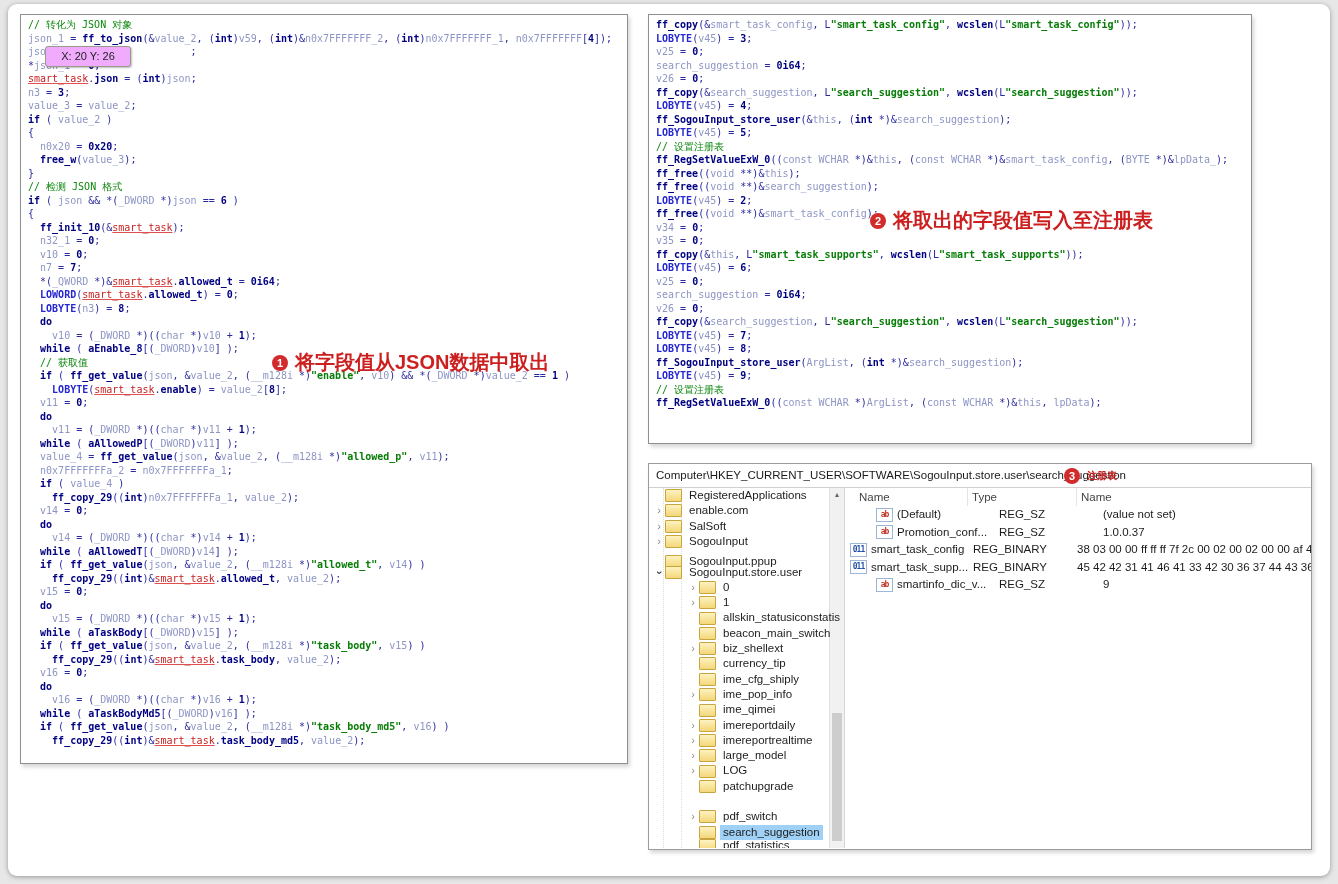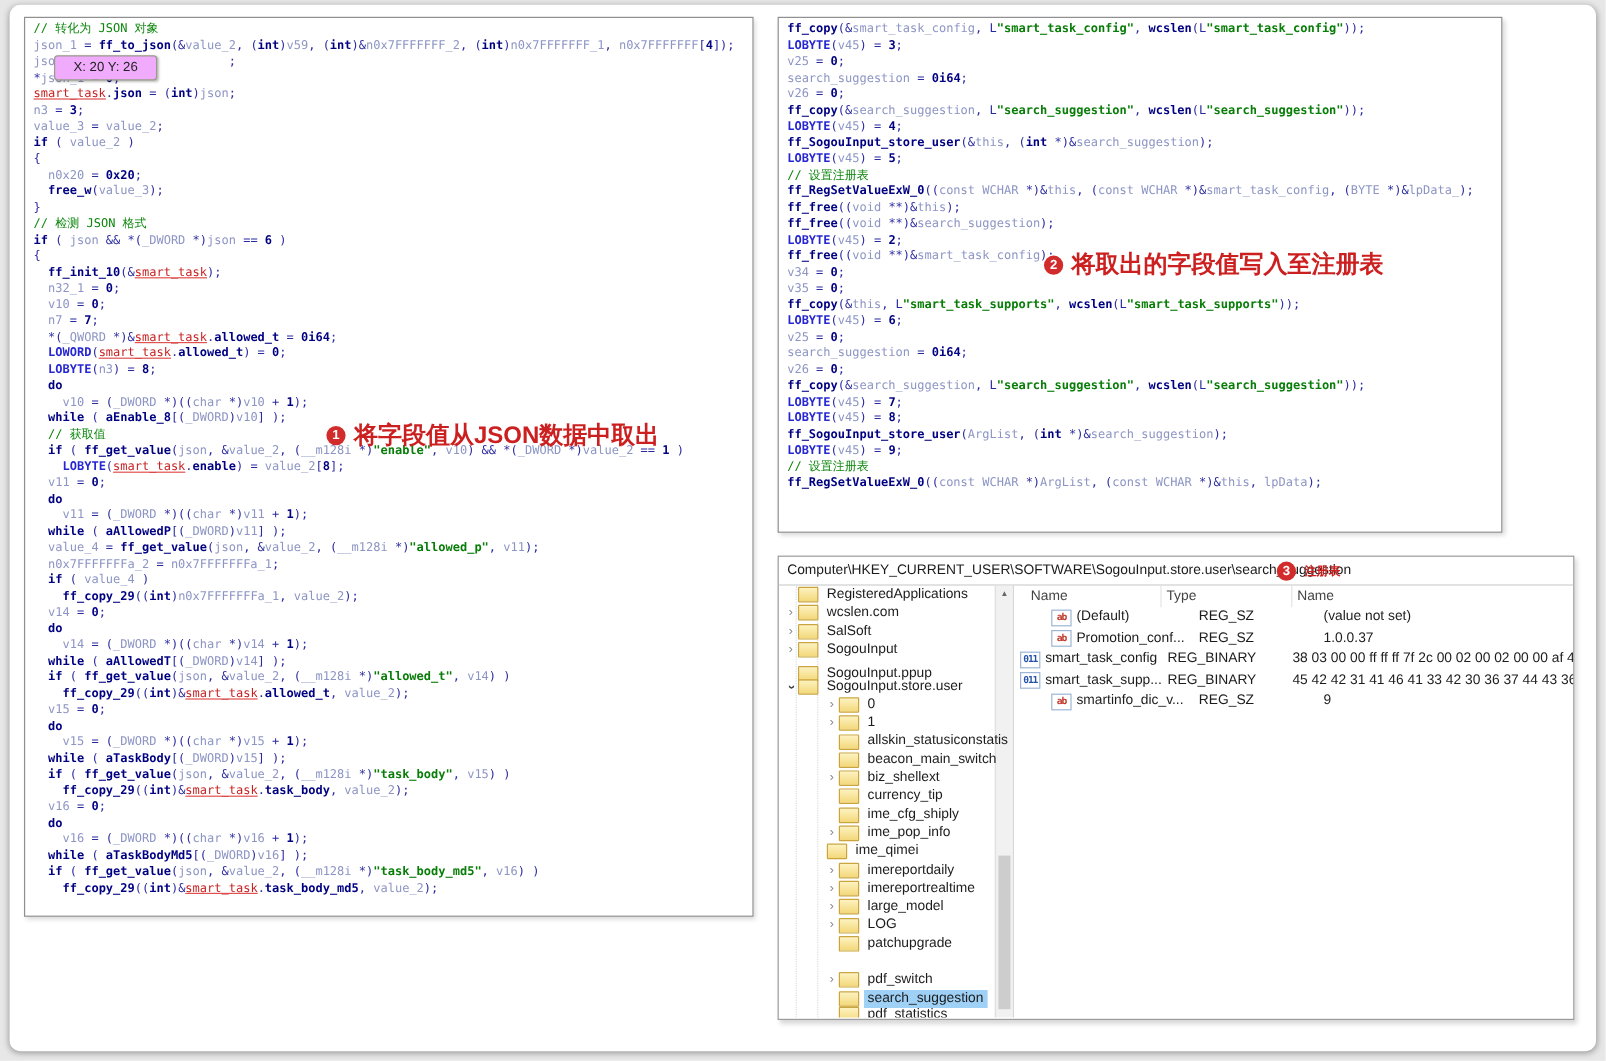--- a/index.html
+++ b/index.html
@@ -194,21 +194,21 @@
           <div class="sthumb"></div>
         </div>
       <div class="trow" style="top: 0px; left: 4px;">
             <span class="exp none">›</span>
             <span class="folder"></span>
             <span class="lbl">RegisteredApplications</span>
           </div>
           <div class="trow" style="top: 15.3px; left: 4px;">
             <span class="exp ">›</span>
             <span class="folder"></span>
-            <span class="lbl">wcslen.com</span>
+            <span class="lbl">enable.com</span>
           </div>
           <div class="trow" style="top: 30.6px; left: 4px;">
             <span class="exp ">›</span>
             <span class="folder"></span>
             <span class="lbl">SalSoft</span>
           </div>
           <div class="trow" style="top: 45.9px; left: 4px;">
             <span class="exp ">›</span>
             <span class="folder"></span>
             <span class="lbl">SogouInput</span>
@@ -256,21 +256,21 @@
           <div class="trow" style="top: 183.6px; left: 38px;">
             <span class="exp none">›</span>
             <span class="folder"></span>
             <span class="lbl">ime_cfg_shiply</span>
           </div>
           <div class="trow" style="top: 198.9px; left: 38px;">
             <span class="exp ">›</span>
             <span class="folder"></span>
             <span class="lbl">ime_pop_info</span>
           </div>
-          <div class="trow" style="top: 214.2px; left: 28px;">
+          <div class="trow" style="top: 214.2px; left: 38px; align-items: flex-end;">
             <span class="exp none">›</span>
             <span class="folder"></span>
             <span class="lbl">ime_qimei</span>
           </div>
           <div class="trow" style="top: 229.5px; left: 38px;">
             <span class="exp ">›</span>
             <span class="folder"></span>
             <span class="lbl">imereportdaily</span>
           </div>
           <div class="trow" style="top: 244.8px; left: 38px;">

